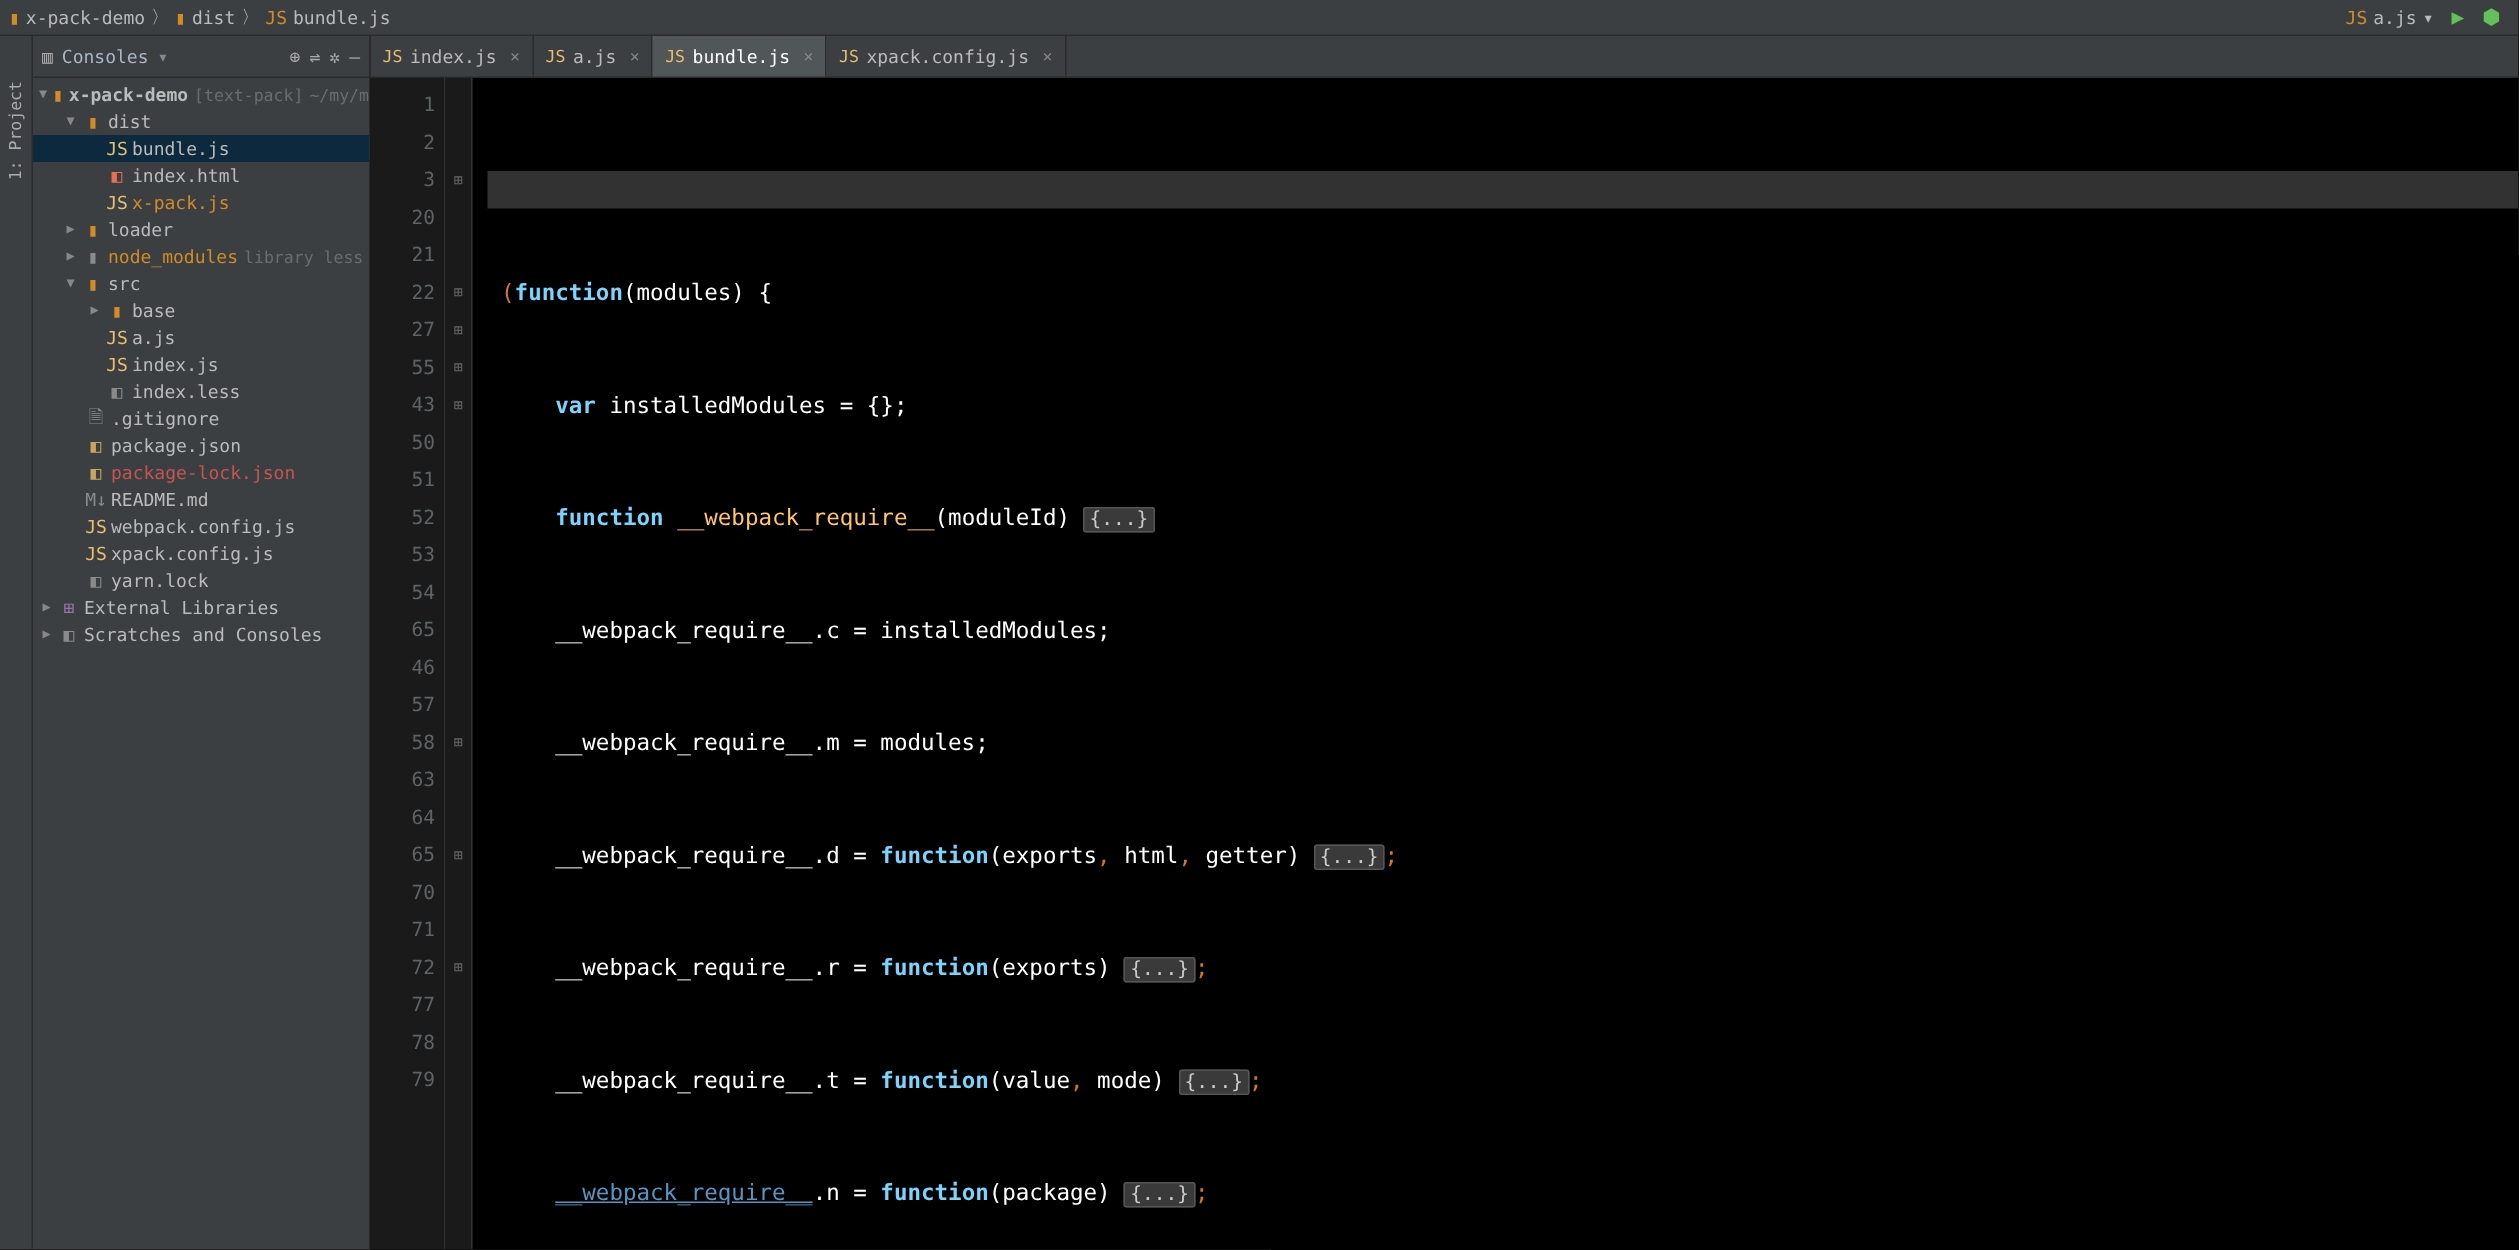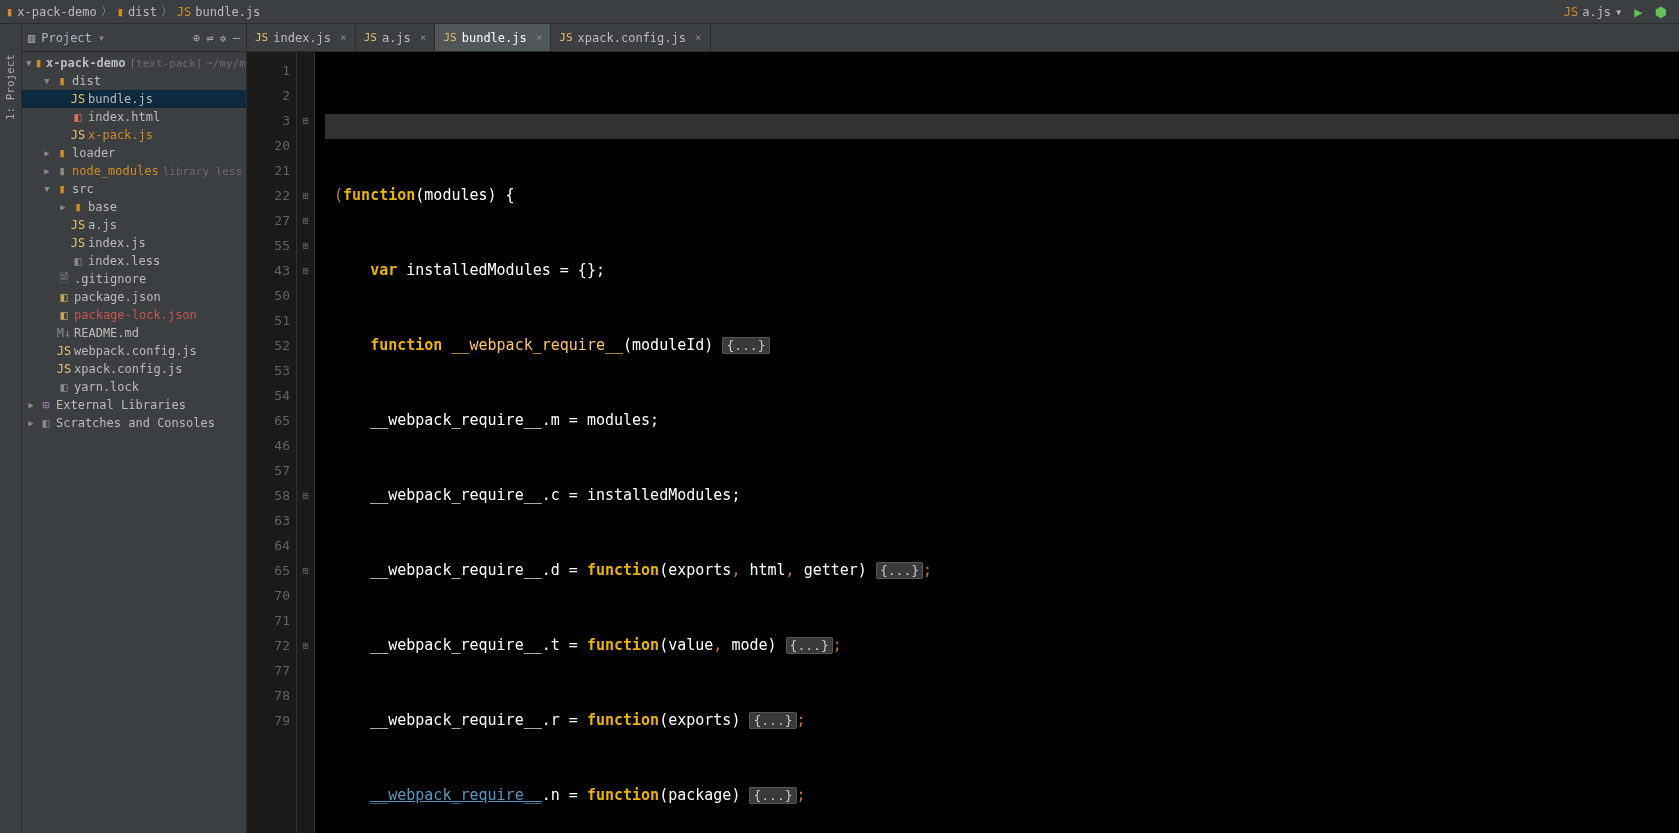--- a/index.html
+++ b/index.html
@@ -138,21 +138,21 @@
 }
 .code {
   flex: 1;
   padding: 6px 0 0 10px;
   font-size: 15px;
   line-height: 25px;
   position: relative;
   white-space: pre;
 }
 .line { height: 25px; }
-.kw { color: #eab308; font-weight: bold; }
+.kw { color: #7dd3fc; font-weight: bold; }
 .fn { color: #ffc66d; }
 .punc { color: #cc7832; }
 .white { color: #fff; }
 .folded {
   background: #3a3a3a;
   color: #ccc;
   padding: 0 3px;
   border: 1px solid #555;
   border-radius: 2px;
   font-size: 13px;
@@ -191,21 +191,21 @@
 
 <div class="main">
 
 <div class="left-gutter">
   <div class="vlabel">1: Project</div>
 </div>
 
 <div class="sidebar">
   <div class="proj-header">
     <span class="proj-ic">▥</span>
-    <span>Project</span>
+    <span>Consoles</span>
     <span style="color:#888">▾</span>
     <div class="spacer"></div>
     <span class="tool">⊕</span>
     <span class="tool">⇌</span>
     <span class="tool">✲</span>
     <span class="tool">—</span>
   </div>
   <div class="tree">
     <div class="tree-row" style="padding-left:2px">
           <span class="toggle">▼</span>
@@ -386,25 +386,25 @@
           <div style="height: 25px;">⊞</div>
           <div style="height: 25px;"></div>
           <div style="height: 25px;"></div>
           <div style="height: 25px;"></div>
         </div>
     <div class="code">
       <div class="hl-line" style="top:6px"></div>
       <div class="line"> <span class="punc">(</span><span class="kw">function</span><span class="white">(</span><span class="white">modules</span><span class="white">) {</span></div>
       <div class="line">     <span class="kw">var</span><span class="white"> installedModules = {};</span></div>
       <div class="line">     <span class="kw">function </span><span class="fn">__webpack_require__</span><span class="white">(moduleId) </span><span class="folded">{...}</span></div>
+      <div class="line">     <span class="white">__webpack_require__.c = installedModules;</span></div>
       <div class="line">     <span class="white">__webpack_require__.m = modules;</span></div>
-      <div class="line">     <span class="white">__webpack_require__.c = installedModules;</span></div>
       <div class="line">     <span class="white">__webpack_require__.d = </span><span class="kw">function</span><span class="white">(exports</span><span class="punc">, </span><span class="white">html</span><span class="punc">, </span><span class="white">getter</span><span class="white">) </span><span class="folded">{...}</span><span class="punc">;</span></div>
+      <div class="line">     <span class="white">__webpack_require__.r = </span><span class="kw">function</span><span class="white">(exports</span><span class="white">) </span><span class="folded">{...}</span><span class="punc">;</span></div>
       <div class="line">     <span class="white">__webpack_require__.t = </span><span class="kw">function</span><span class="white">(value</span><span class="punc">, </span><span class="white">mode</span><span class="white">) </span><span class="folded">{...}</span><span class="punc">;</span></div>
-      <div class="line">     <span class="white">__webpack_require__.r = </span><span class="kw">function</span><span class="white">(exports</span><span class="white">) </span><span class="folded">{...}</span><span class="punc">;</span></div>
       <div class="line">     <span class="linklike">__webpack_require__</span><span class="white">.n = </span><span class="kw">function</span><span class="white">(package</span><span class="white">) </span><span class="folded">{...}</span><span class="punc">;</span></div>
       
       
       
       
       
       
       
       
       

